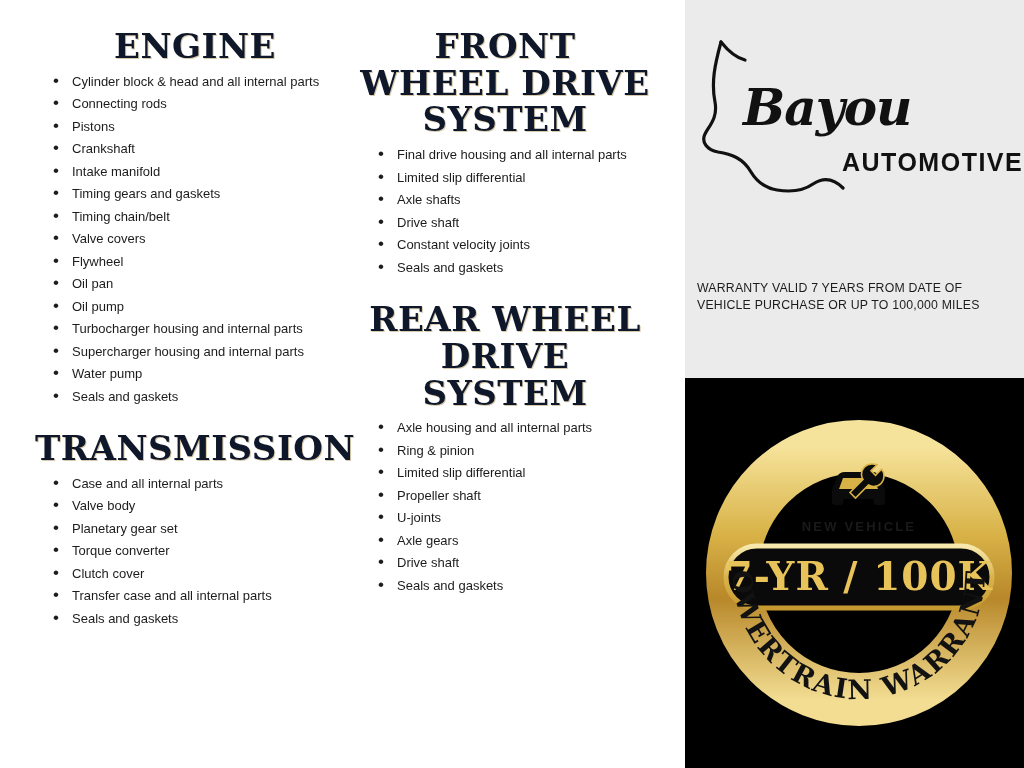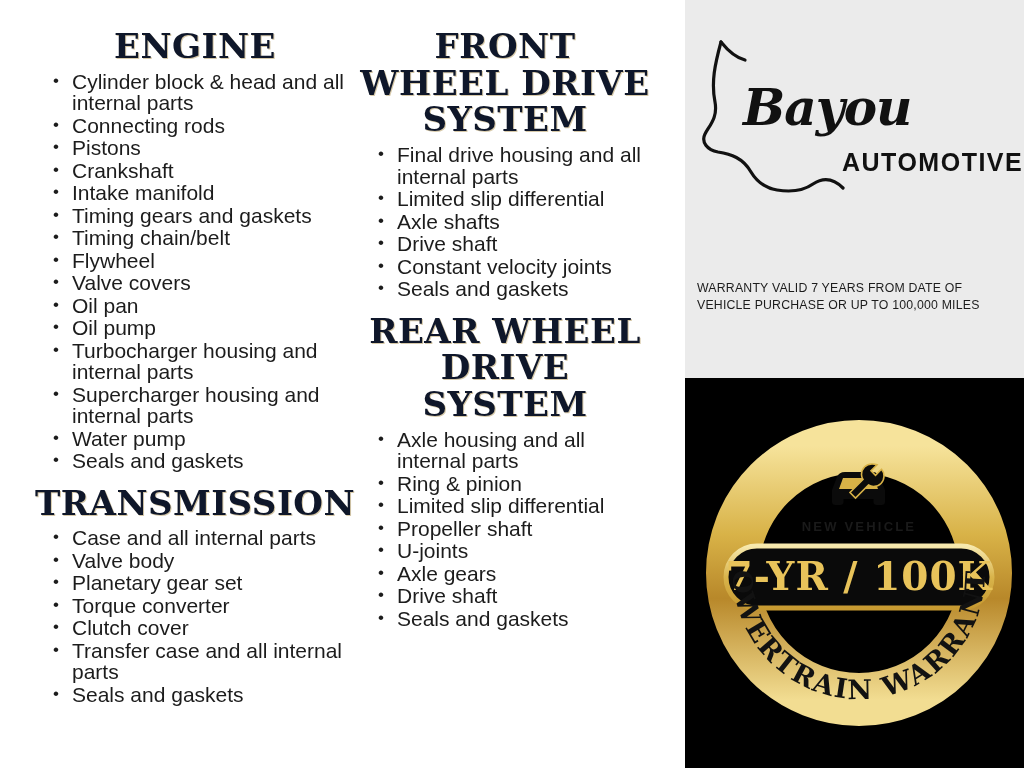--- a/index.html
+++ b/index.html
@@ -48,37 +48,37 @@
     font-weight: bold;
     color: #0f172a;
     font-size: 34px;
     line-height: 1.08;
     letter-spacing: 0.5px;
     text-align: center;
     margin: 0 0 6px 0;
     text-shadow: 1px 1px 0 rgba(140,100,10,0.35);
   }
   .section-title.small-top {
-    margin-top: 13px;
+    margin-top: 23px;
   }
   .col-left .section-title {
     text-align: center;
   }
   .col-right .section-title {
     text-align: center;
   }
 
   ul.items {
     margin: 4px 0 0 0;
     padding: 0 0 0 40px;
     list-style: none;
   }
   ul.items li {
     position: relative;
-    font-size: 21px;
+    font-size: 13px;
     line-height: 21.5px;
     margin-bottom: 1px;
     color: #1c1c1c;
     padding-left: 2px;
   }
   ul.items li::before {
     content: "\2022";
     position: absolute;
     left: -17px;
     top: -1px;
@@ -177,22 +177,22 @@
 
       <h2 class="section-title">ENGINE</h2>
       <ul class="items">
         <li>Cylinder block &amp; head and all internal parts</li>
         <li>Connecting rods</li>
         <li>Pistons</li>
         <li>Crankshaft</li>
         <li>Intake manifold</li>
         <li>Timing gears and gaskets</li>
         <li>Timing chain/belt</li>
+        <li>Valve covers</li>
         <li>Flywheel</li>
-        <li>Valve covers</li>
         <li>Oil pan</li>
         <li>Oil pump</li>
         <li>Turbocharger housing and internal parts</li>
         <li>Supercharger housing and internal parts</li>
         <li>Water pump</li>
         <li>Seals and gaskets</li>
       </ul>
 
       <h2 class="section-title small-top">TRANSMISSION</h2>
       <ul class="items">

